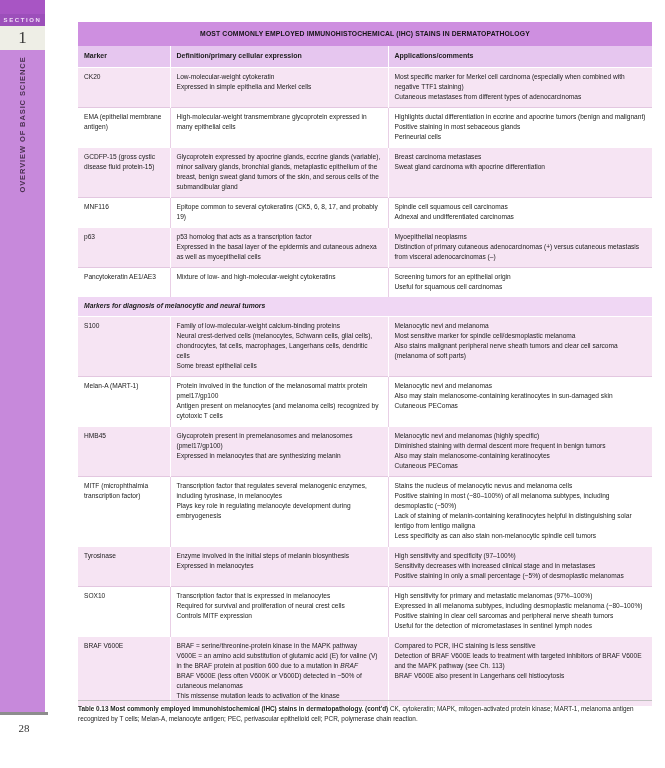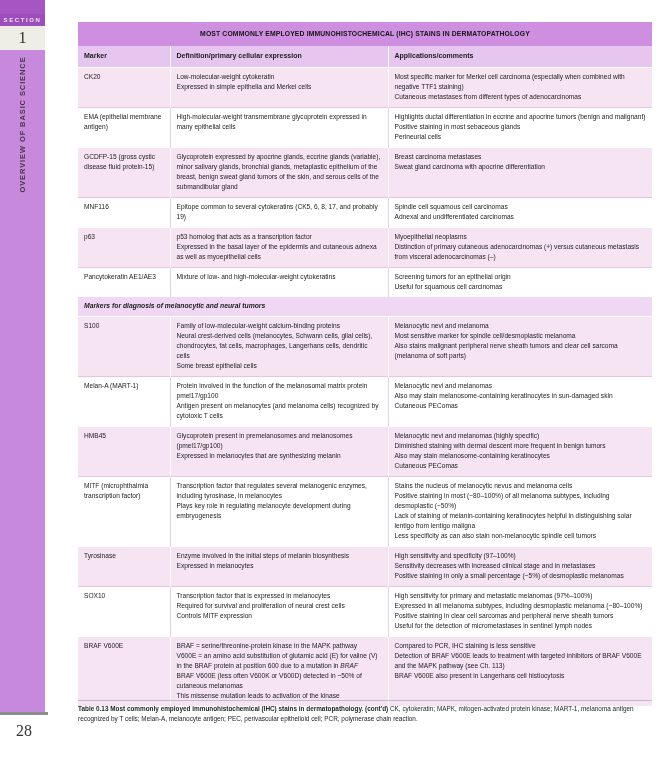--- a/index.html
+++ b/index.html
@@ -80,21 +80,21 @@
     width: 48px;
     height: 3px;
     background: #8d8d8d;
   }
   #page-number {
     position: absolute;
     left: 0;
     top: 722px;
     width: 48px;
     text-align: center;
-    font-size: 16px;
+    font-size: 11px;
     color: #333;
     font-family: "Liberation Serif", serif;
   }
 
   
   #table-wrap {
     position: absolute;
     left: 78px;
     top: 22px;
     width: 574px;

